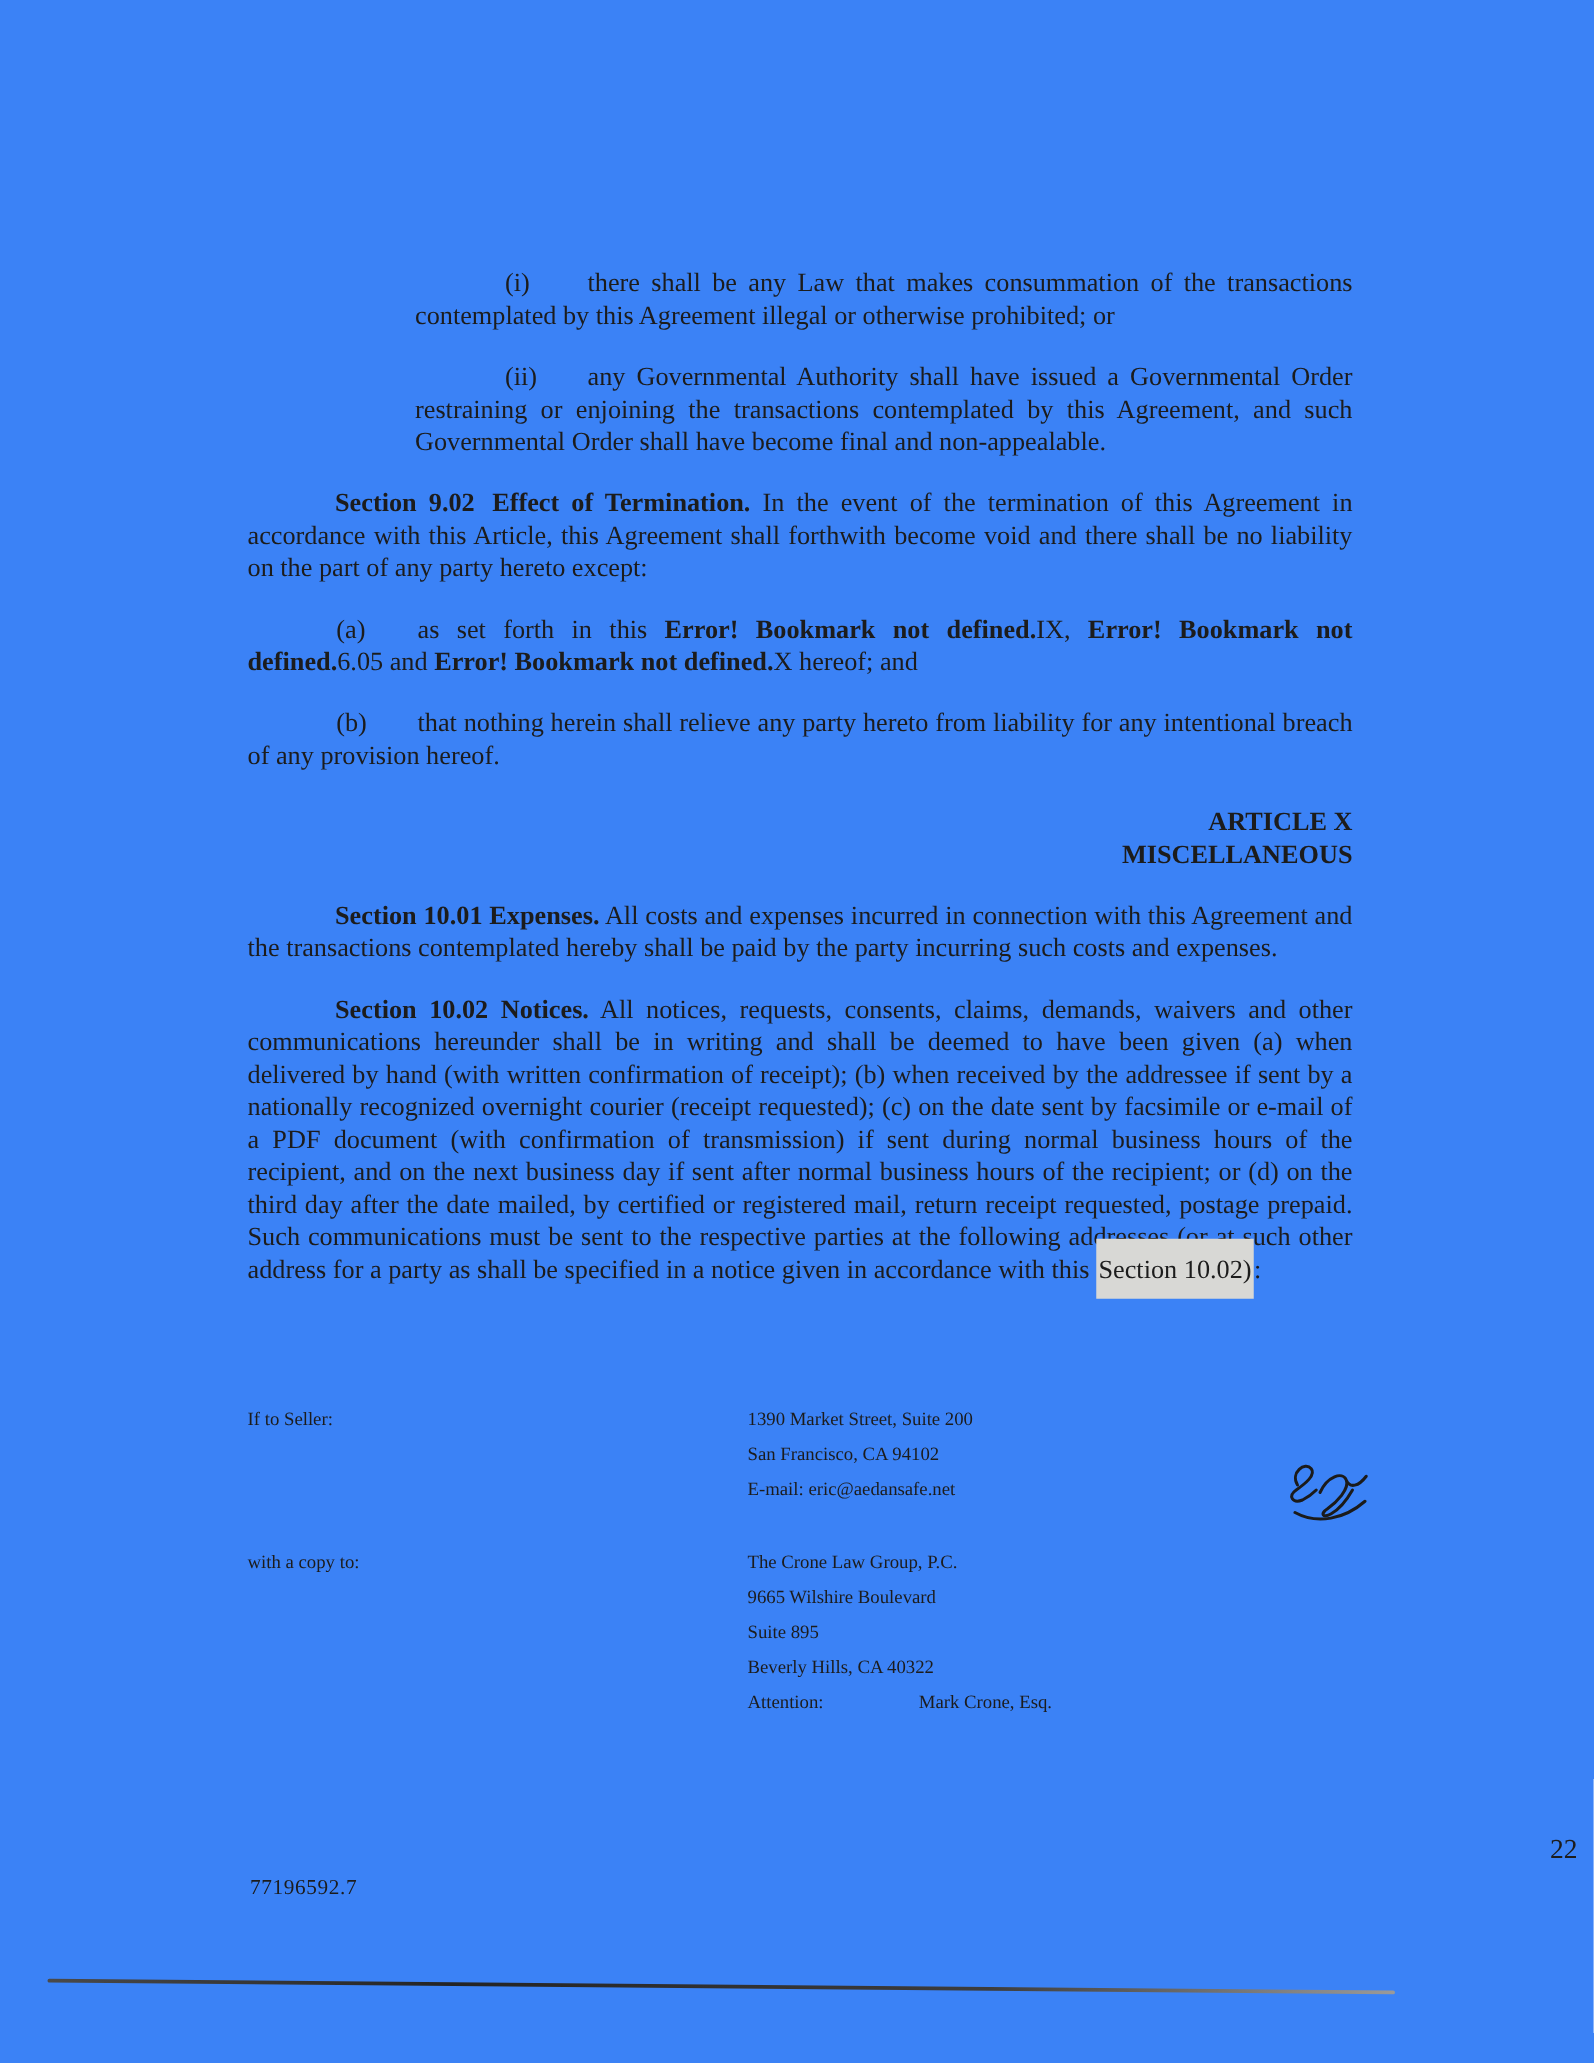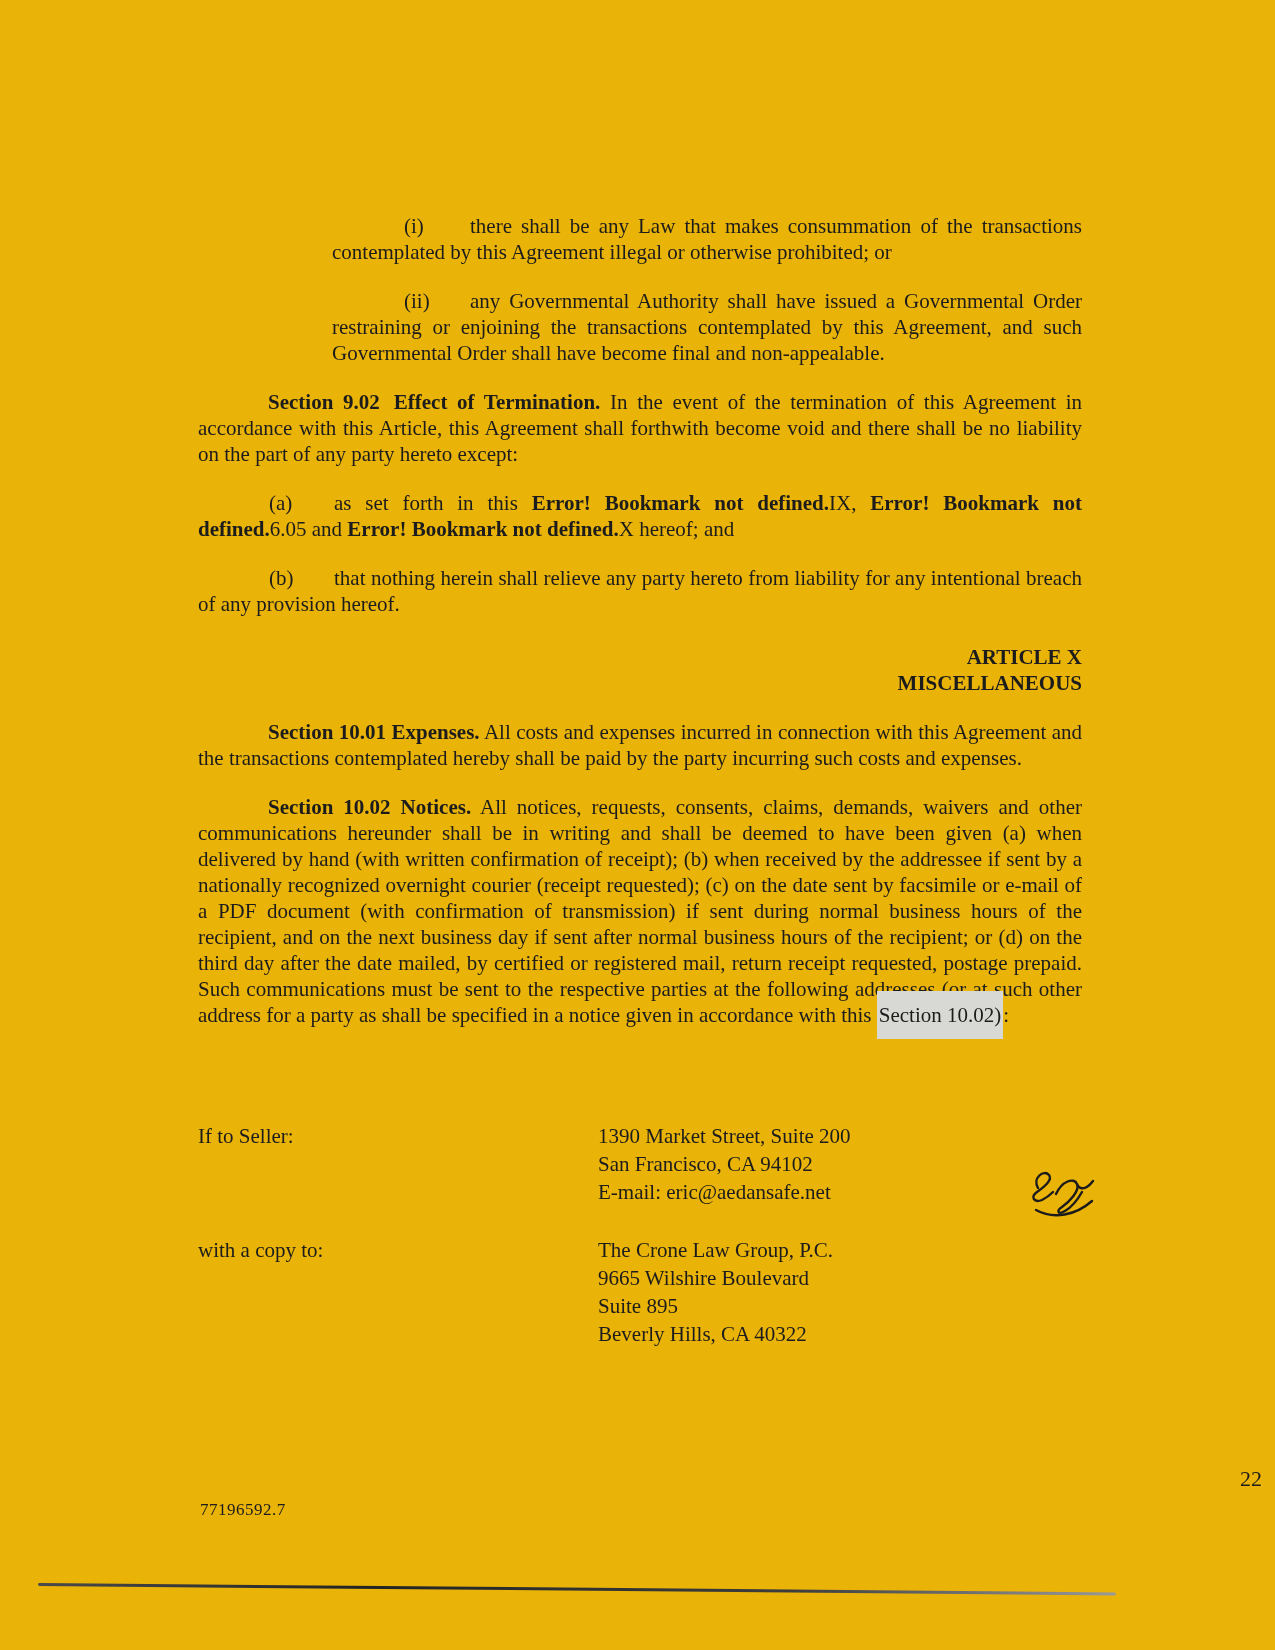--- a/index.html
+++ b/index.html
@@ -1,37 +1,37 @@
 <!DOCTYPE html>
 <html><head>
 <meta charset="utf-8">
 <style>
   html,body { margin:0; padding:0; background:#ffffff; }
   .page {
     position:relative; width:1275px; height:1650px;
-    background:#eab308; overflow:hidden;
+    background:#3b82f6; overflow:hidden;
     font-family:"Liberation Serif", serif; color:#1c1c1c;
   }
   .body-flow {
     position:absolute; left:198px; top:213px; width:884px;
     font-size:21px; line-height:26px; text-align:justify;
   }
   .body-flow p { margin:23px 0 0 0; }
   .body-flow p:first-child { margin-top:0; }
   p.lvl2 { margin-left:134px; text-indent:72px; }
   p.lvl2 .lbl { display:inline-block; width:66px; text-indent:0; }
   p.lvl1 { text-indent:71px; }
   p.lvl1 .lbl { display:inline-block; width:65px; text-indent:0; }
   p.sec { text-indent:70px; }
   .h2gap { display:inline-block; width:14px; }
   b, .bold { font-weight:bold; }
   .article { text-align:right; font-weight:bold; margin-top:27px !important; }
   .article .ln { display:block; }
   .hl { background:#d8d8d5; padding:12px 2px; }
-  .notice-block { position:absolute; left:198px; font-size:21px; line-height:28px; }
+  .notice-block { position:absolute; left:198px; font-size:15px; line-height:28px; }
   .nb-label { position:absolute; left:0; top:0; white-space:nowrap; }
   .nb-lines { margin-left:400px; width:520px; }
   .att-l { display:inline-block; width:137px; }
   .pagenum { position:absolute; left:0; top:1466px; width:1262px; text-align:right; font-size:22px; }
   .docid { position:absolute; left:200px; top:1500px; font-size:17px; letter-spacing:0.5px; }
   .scanline {
     position:absolute; left:38px; top:1583px; width:1078px; height:3px;
     background:linear-gradient(90deg,#4a4a4a,#242424 30%,#3d3d3d 70%,#9a9a9a);
     transform:rotate(0.5deg); transform-origin:left center; border-radius:2px;
   }
@@ -75,20 +75,21 @@
     </div>
   </div>
 
   <div class="notice-block" style="top:1236px;">
     <div class="nb-label">with a copy to:</div>
     <div class="nb-lines">
       <div>The Crone Law Group, P.C.</div>
       <div>9665 Wilshire Boulevard</div>
       <div>Suite 895</div>
       <div>Beverly Hills, CA 40322</div>
+      <div><span class="att-l">Attention:</span><span>Mark Crone, Esq.</span></div>
     </div>
   </div>
 
   <div class="initials">
     <svg width="78" height="52" viewBox="0 0 78 52">
       <path d="M16 22 C10 12 22 3 27 9 C31 14 22 21 15 26 C8 31 12 37 20 34 C24 32 28 29 31 26"></path>
       <path d="M34 28 C40 15 52 11 55 18 C58 25 47 36 40 41 C34 45 36 49 43 45 C50 41 56 33 60 26 M55 18 C58 25 65 23 71 15"></path>
       <path d="M14 44 C32 54 54 49 70 35"></path>
     </svg>
   </div>

